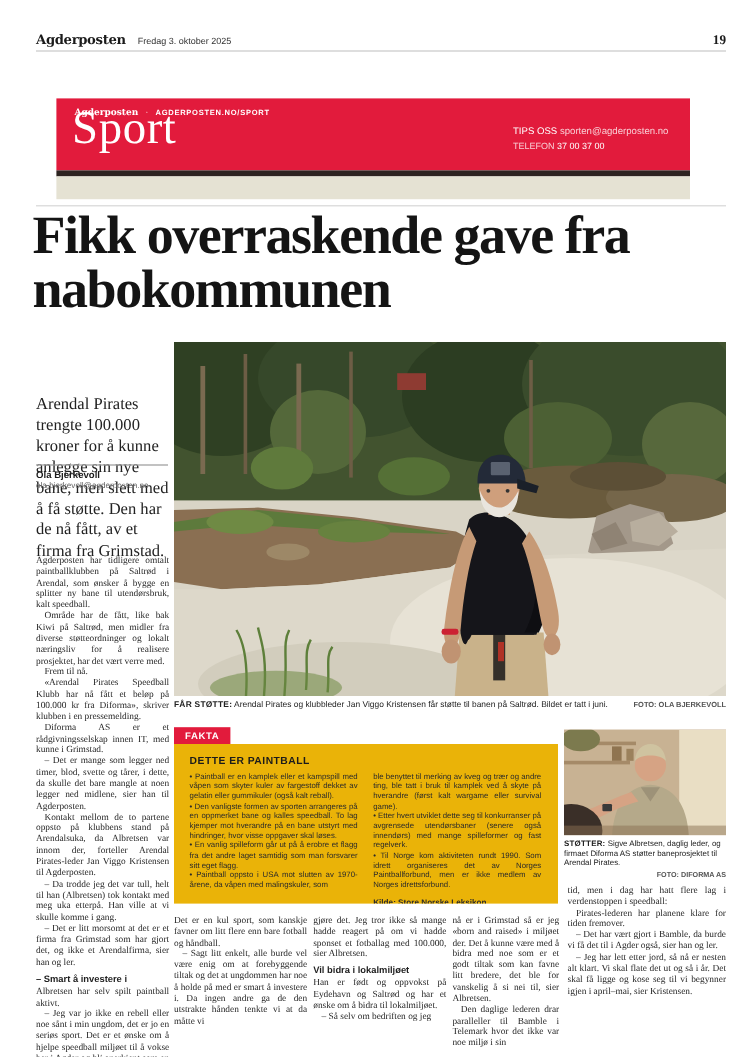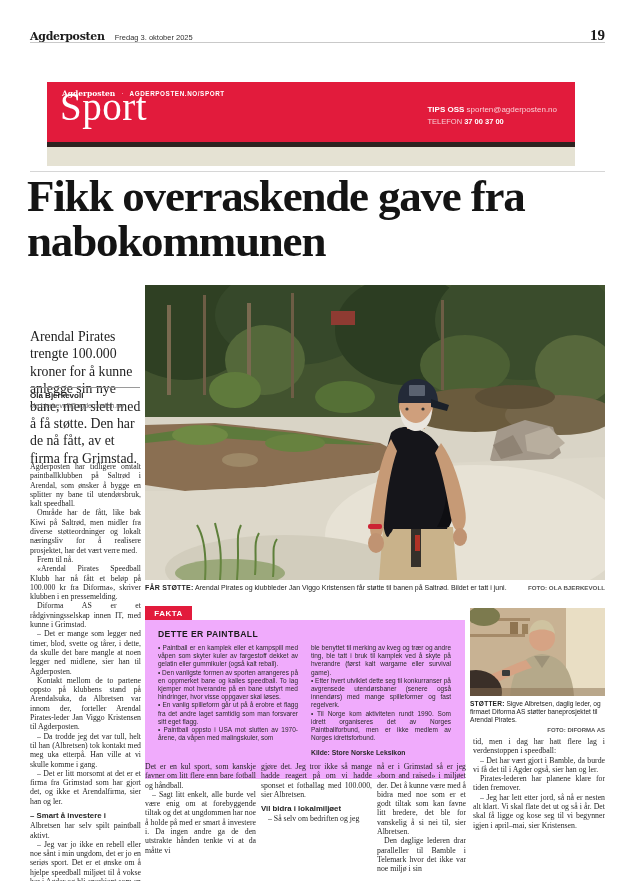--- a/index.html
+++ b/index.html
@@ -4,34 +4,34 @@
 <style>
   html,body{margin:0;padding:0;background:#888;}
   .page{position:relative;width:617px;height:881px;background:#ffffff;overflow:hidden;
         font-family:"Liberation Serif",serif;color:#1b1b1b;}
   .abs{position:absolute;}
 
   
   .folio{top:27px;left:30px;width:575px;display:flex;align-items:baseline;gap:10px;}
   .folio .brand{font-family:"DejaVu Serif",serif;font-weight:bold;font-size:11px;letter-spacing:-.3px;}
   .folio .date{font-family:"Liberation Sans",sans-serif;font-size:7.5px;color:#333;}
-  .folio .pageno{margin-left:auto;font-weight:bold;font-size:15px;}
+  .folio .pageno{margin-left:auto;font-weight:bold;font-size:11px;}
   .folio-rule{top:42px;left:30px;width:575px;height:1px;background:#c9c9c9;}
 
   
   .banner{top:82px;left:47px;width:528px;height:60px;background:#e21b3c;color:#fff;}
   .banner .kicker{position:absolute;top:7px;left:15px;font-size:7px;display:flex;gap:6px;align-items:baseline;}
   .banner .kicker .kbrand{font-family:"DejaVu Serif",serif;font-weight:bold;font-size:7.5px;}
   .banner .kicker .kurl{font-family:"Liberation Sans",sans-serif;font-weight:bold;font-size:6.3px;letter-spacing:.6px;}
   .banner .section{position:absolute;top:2px;left:13px;font-family:"Liberation Serif",serif;
                    font-size:39px;font-weight:normal;letter-spacing:.5px;}
   .banner .tips{position:absolute;top:23px;right:18px;text-align:left;font-family:"Liberation Sans",sans-serif;}
   .banner .tips .l1{font-size:8px;}
   .banner .tips .l2{font-size:7.5px;margin-top:3px;}
-  .banner .tips b{font-weight:bold;text-align:center;}
+  .banner .tips b{font-weight:normal;text-align:center;}
   .banner .tips .dim{color:rgba(255,255,255,.78);}
   .banner-shadow{top:142px;left:47px;width:528px;height:5px;background:#2d2320;}
   .banner-beige{top:147px;left:47px;width:528px;height:19px;background:#e5e2d3;}
 
   
   .head-rule{top:171px;left:30px;width:575px;height:1px;background:#d6d6d6;}
   .headline{top:174px;left:27px;width:582px;font-weight:bold;font-size:45px;line-height:45px;
             letter-spacing:-1.2px;color:#141414;}
 
   
@@ -51,21 +51,21 @@
   .main-photo{top:285px;left:145px;width:460px;height:295px;overflow:hidden;background:#cfd2c2;}
   .main-cap{top:584px;left:145px;width:460px;display:flex;justify-content:space-between;
             font-family:"Liberation Sans",sans-serif;font-size:7px;color:#222;}
   .cap-label{font-weight:bold;letter-spacing:.2px;}
   .cap-credit{color:#555;font-weight:bold;font-size:6.2px;white-space:nowrap;margin-left:8px;}
 
   
   .fakta-tab{top:606px;left:145px;width:47px;height:14px;background:#e21b3c;color:#fff;
              font-family:"Liberation Sans",sans-serif;font-weight:bold;font-size:8px;
              display:flex;align-items:center;justify-content:center;letter-spacing:.5px;}
-  .fakta-box{top:620px;left:145px;width:320px;height:159px;background:#f0abfc;overflow:hidden;
+  .fakta-box{top:620px;left:145px;width:320px;height:133px;background:#eab308;overflow:hidden;
              padding:9px 13px 8px 13px;box-sizing:border-box;font-family:"Liberation Sans",sans-serif;}
   .fakta-title{font-weight:bold;font-size:8.6px;letter-spacing:.4px;margin-bottom:5px;}
   .fakta-cols{display:flex;gap:13px;}
   .fakta-col{width:140px;font-size:6.5px;line-height:8.2px;color:#2a2a2a;text-align:justify;}
   .fakta-col p{margin:0 0 0 0;}
   .fakta-source{font-weight:bold;font-size:6.8px;margin-top:7px;text-align:left;}
 
   
   .side-photo{top:608px;left:470px;width:135px;height:88px;overflow:hidden;background:#c8b293;}
   .side-cap{top:700px;left:470px;width:135px;font-family:"Liberation Sans",sans-serif;
@@ -272,28 +272,29 @@
   </div>
 
   <div class="abs bodycol colA">
     <p>Det er en kul sport, som kanskje favner om litt flere enn bare fotball og håndball.</p>
     <p class="ind">– Sagt litt enkelt, alle burde vel være enig om at forebyggende tiltak og det at ungdommen har noe å holde på med er smart å investere i. Da ingen andre ga de den utstrakte hånden tenkte vi at da måtte vi</p>
   </div>
 
   <div class="abs bodycol colB">
     <p>gjøre det. Jeg tror ikke så mange hadde reagert på om vi hadde sponset et fotballag med 100.000, sier Albretsen.</p>
     <div class="subhead">Vil bidra i lokalmiljøet</div>
+    <p>Han er født og oppvokst på Eydehavn og Saltrød og har et ønske om å bidra til lokalmiljøet.</p>
     <p class="ind">– Så selv om bedriften og jeg</p>
   </div>
 
   <div class="abs bodycol colC">
     <p>nå er i Grimstad så er jeg «born and raised» i miljøet der. Det å kunne være med å bidra med noe som er et godt tiltak som kan favne litt bredere, det ble for vanskelig å si nei til, sier Albretsen.</p>
     <p class="ind">Den daglige lederen drar paralleller til Bamble i Telemark hvor det ikke var noe miljø i sin</p>
   </div>
 
   <div class="abs bodycol colD">
     <p>tid, men i dag har hatt flere lag i verdenstoppen i speedball:</p>
+    <p class="ind">Pirates-lederen har planene klare for tiden fremover.</p>
     <p class="ind">– Det har vært gjort i Bamble, da burde vi få det til i Agder også, sier han og ler.</p>
-    <p class="ind">Pirates-lederen har planene klare for tiden fremover.</p>
     <p class="ind">– Jeg har lett etter jord, så nå er nesten alt klart. Vi skal flate det ut og så i år. Det skal få ligge og kose seg til vi begynner igjen i april–mai, sier Kristensen.</p>
   </div>
 
 </div>
 
 </body></html>

